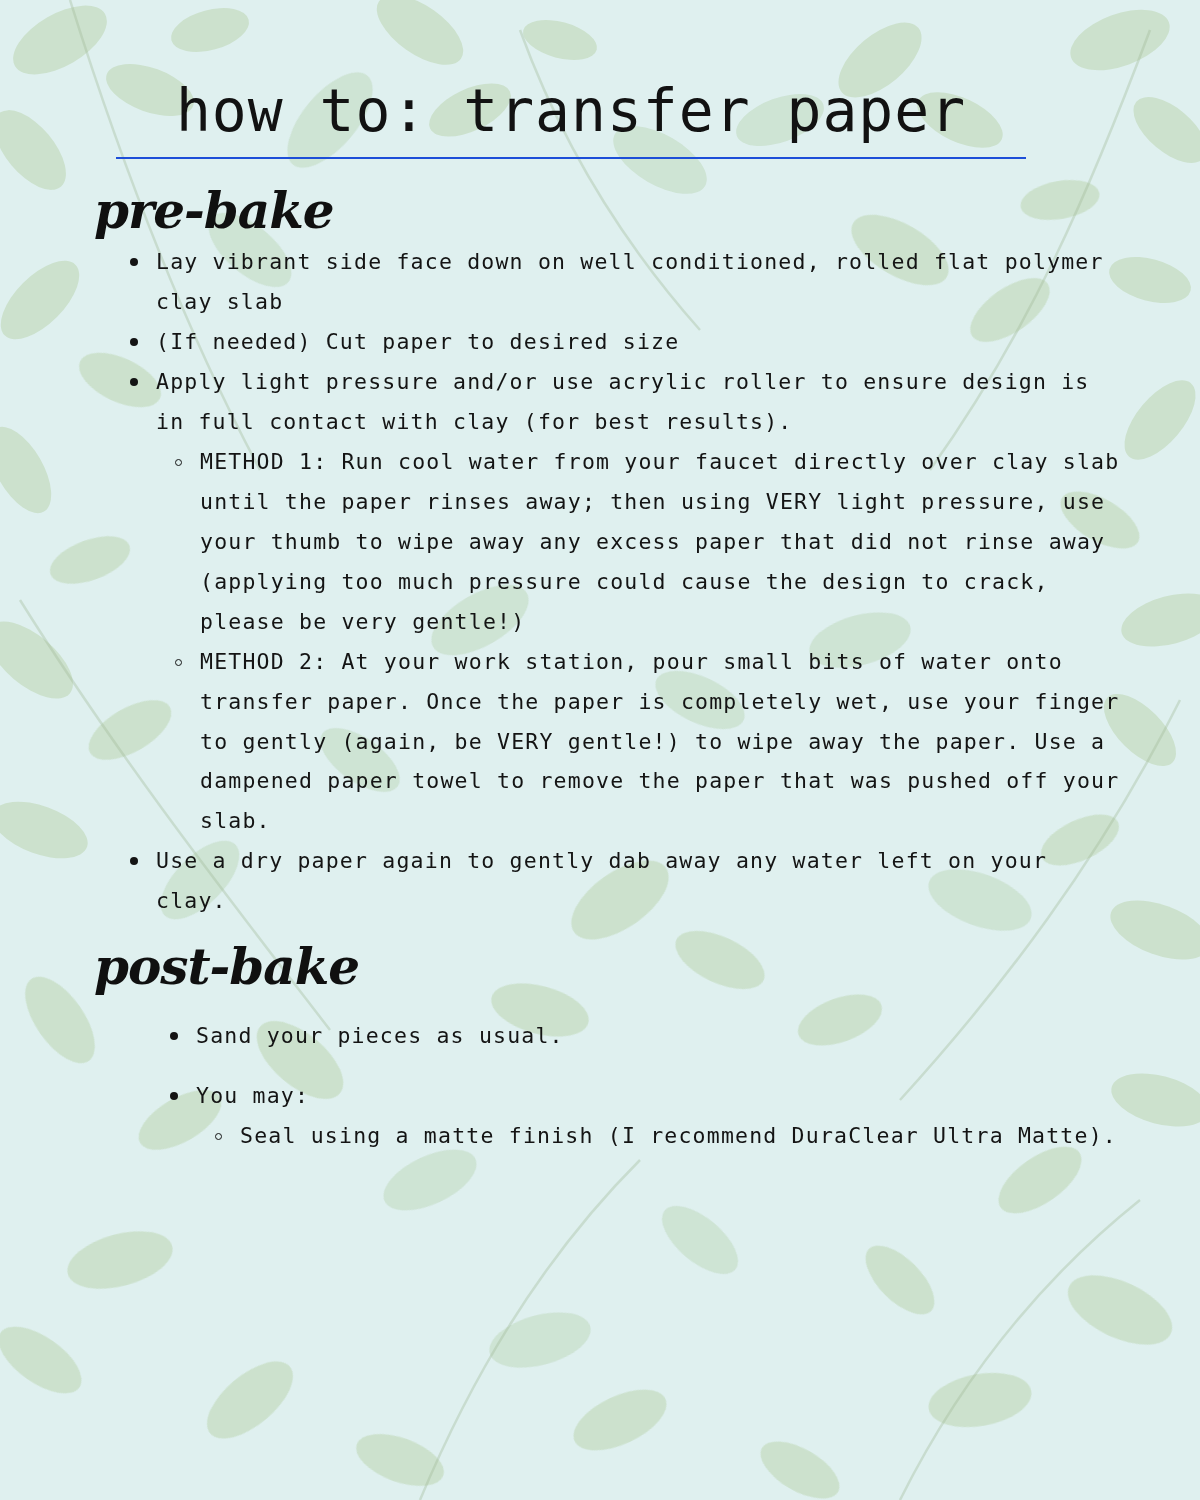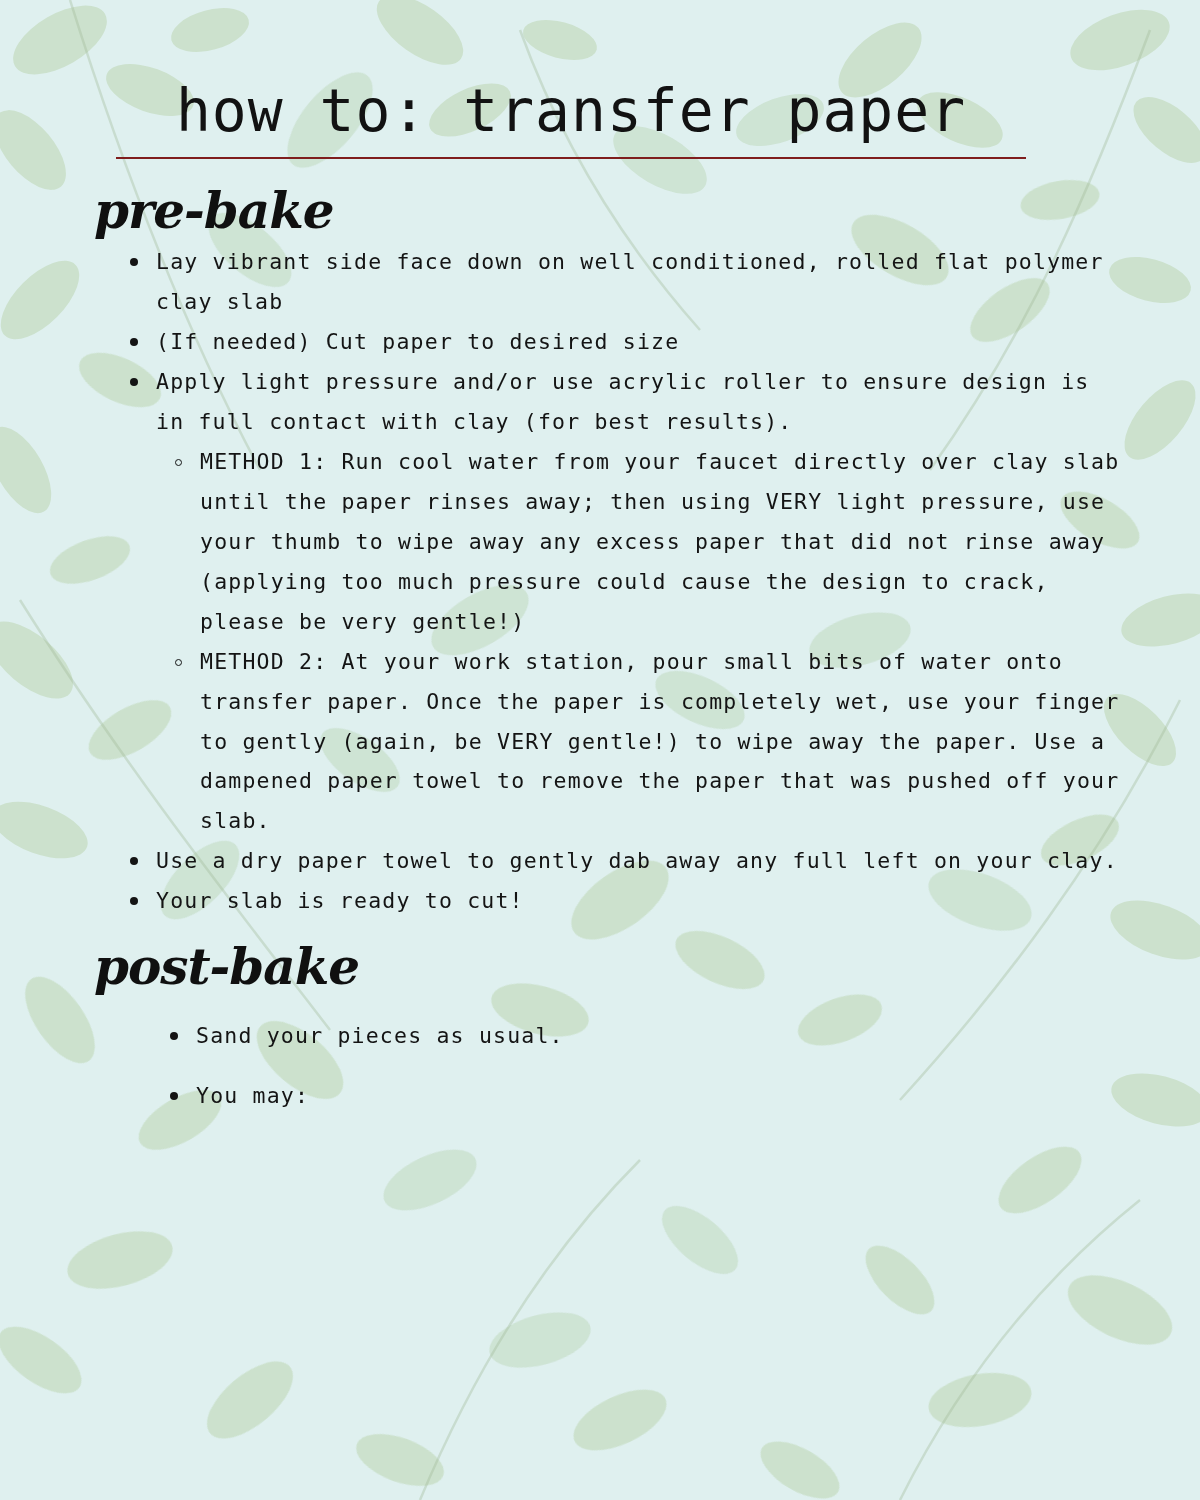--- a/index.html
+++ b/index.html
@@ -32,21 +32,21 @@
   }
   .title {
     font-family: "DejaVu Sans Mono", monospace;
     font-size: 58px;
     font-weight: 400;
     letter-spacing: 1px;
     color: #121212;
     text-align: center;
     margin: 18px 0 8px 0;
     padding-bottom: 12px;
-    border-bottom: 2px solid #7f1d1d;
+    border-bottom: 2px solid #1d4ed8;
     width: 910px;
     margin-left: 46px;
     line-height: 1.15;
   }
   .section-head {
     font-family: "DejaVu Serif", serif;
     font-style: italic;
     font-weight: bold;
     font-size: 50px;
     color: #101010;
@@ -189,24 +189,24 @@
   <h1 class="title">how to: transfer paper</h1>
 
   <h2 class="section-head">pre-bake</h2>
 
   <ul class="pre-list">
     <li class="lvl1">Lay vibrant side face down on well conditioned, rolled flat polymer clay slab</li>
     <li class="lvl1">(If needed) Cut paper to desired size</li>
     <li class="lvl1">Apply light pressure and/or use acrylic roller to ensure design is in full contact with clay (for best results).</li>
     <li class="lvl2">METHOD 1: Run cool water from your faucet directly over clay slab until the paper rinses away; then using VERY light pressure, use your thumb to wipe away any excess paper that did not rinse away (applying too much pressure could cause the design to crack, please be very gentle!)</li>
     <li class="lvl2">METHOD 2: At your work station, pour small bits of water onto transfer paper. Once the paper is completely wet, use your finger to gently (again, be VERY gentle!) to wipe away the paper. Use a dampened paper towel to remove the paper that was pushed off your slab.</li>
-    <li class="lvl1">Use a dry paper towel to gently dab away any full left on your clay.</li>
-    <li class="lvl1">Your slab is ready to cut!</li>
+    <li class="lvl1">Use a dry paper again to gently dab away any water left on your clay.</li>
   </ul>
 
   <h2 class="section-head post">post-bake</h2>
 
   <ul class="post-list">
     <li class="lvl1">Sand your pieces as usual.</li>
     <li class="lvl1">You may:</li>
+    <li class="lvl2">Seal using a matte finish (I recommend DuraClear Ultra Matte).</li>
   </ul>
 
 </div>
 
 </body></html>

